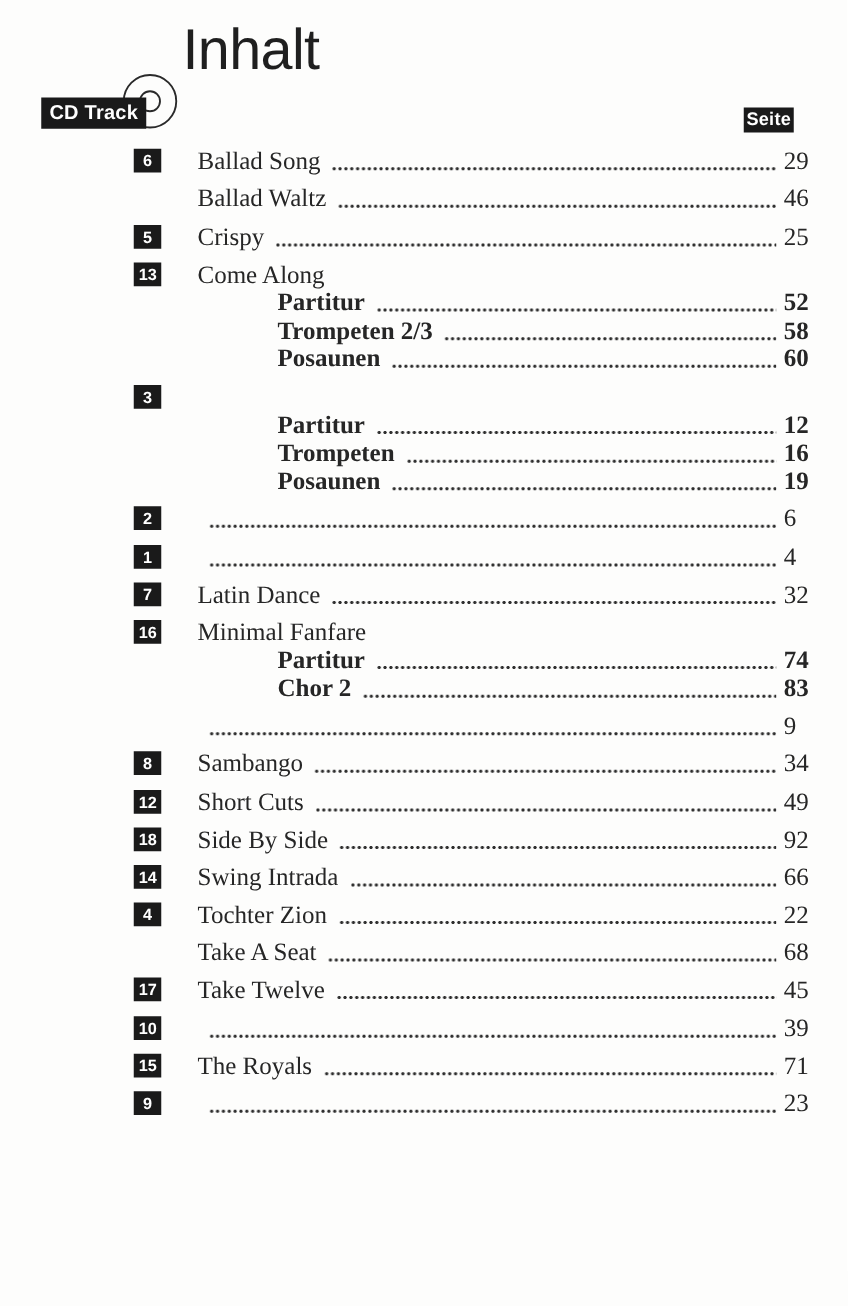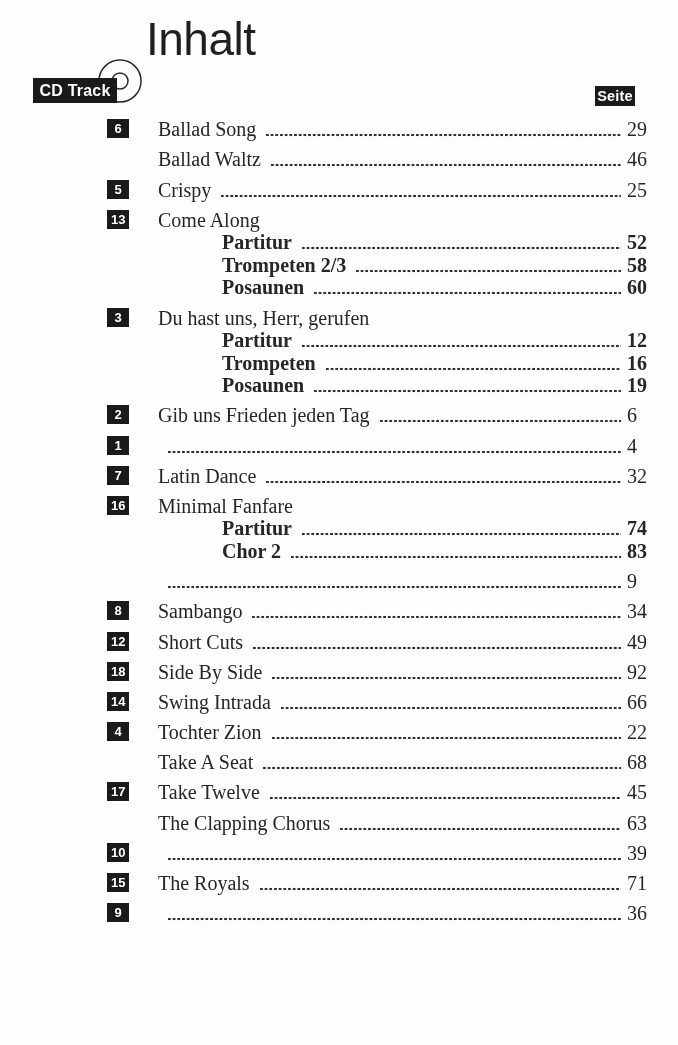--- a/index.html
+++ b/index.html
@@ -196,42 +196,40 @@
       </div>
       <div class="row sub">
         <span class="title">Posaunen</span>
         <span class="dots"></span>
         <span class="pagenum">60</span>
       </div>
       <div class="row">
         <span class="badge-cell">
           <span class="badge">3</span>
         </span>
-        <span class="title">Du hast uns, Herr, gerufen</span>
       </div>
       <div class="row sub">
         <span class="title">Partitur</span>
         <span class="dots"></span>
         <span class="pagenum">12</span>
       </div>
       <div class="row sub">
         <span class="title">Trompeten</span>
         <span class="dots"></span>
         <span class="pagenum">16</span>
       </div>
       <div class="row sub">
         <span class="title">Posaunen</span>
         <span class="dots"></span>
         <span class="pagenum">19</span>
       </div>
       <div class="row">
         <span class="badge-cell">
           <span class="badge">2</span>
         </span>
-        <span class="title">Gib uns Frieden jeden Tag</span>
         <span class="dots"></span>
         <span class="pagenum">6</span>
       </div>
       <div class="row">
         <span class="badge-cell">
           <span class="badge">1</span>
         </span>
         <span class="dots"></span>
         <span class="pagenum">4</span>
       </div>
@@ -312,42 +310,36 @@
       </div>
       <div class="row">
         <span class="badge-cell">
           <span class="badge">17</span>
         </span>
         <span class="title">Take Twelve</span>
         <span class="dots"></span>
         <span class="pagenum">45</span>
       </div>
       <div class="row">
-        <span class="badge-cell"></span>
-        <span class="title">The Clapping Chorus</span>
-        <span class="dots"></span>
-        <span class="pagenum">63</span>
-      </div>
-      <div class="row">
         <span class="badge-cell">
           <span class="badge">10</span>
         </span>
         <span class="dots"></span>
         <span class="pagenum">39</span>
       </div>
       <div class="row">
         <span class="badge-cell">
           <span class="badge">15</span>
         </span>
         <span class="title">The Royals</span>
         <span class="dots"></span>
         <span class="pagenum">71</span>
       </div>
       <div class="row">
         <span class="badge-cell">
           <span class="badge">9</span>
         </span>
         <span class="dots"></span>
-        <span class="pagenum">36</span>
+        <span class="pagenum">23</span>
       </div>
     </div>
 
 </div>
 
 </body></html>

